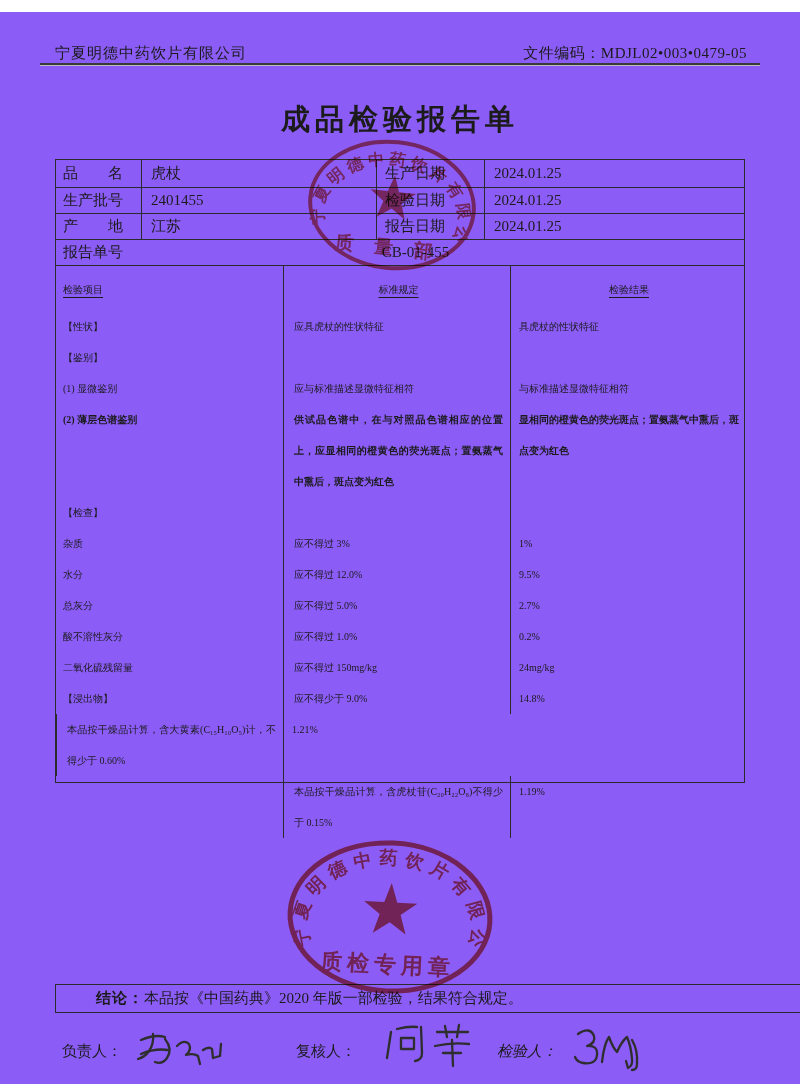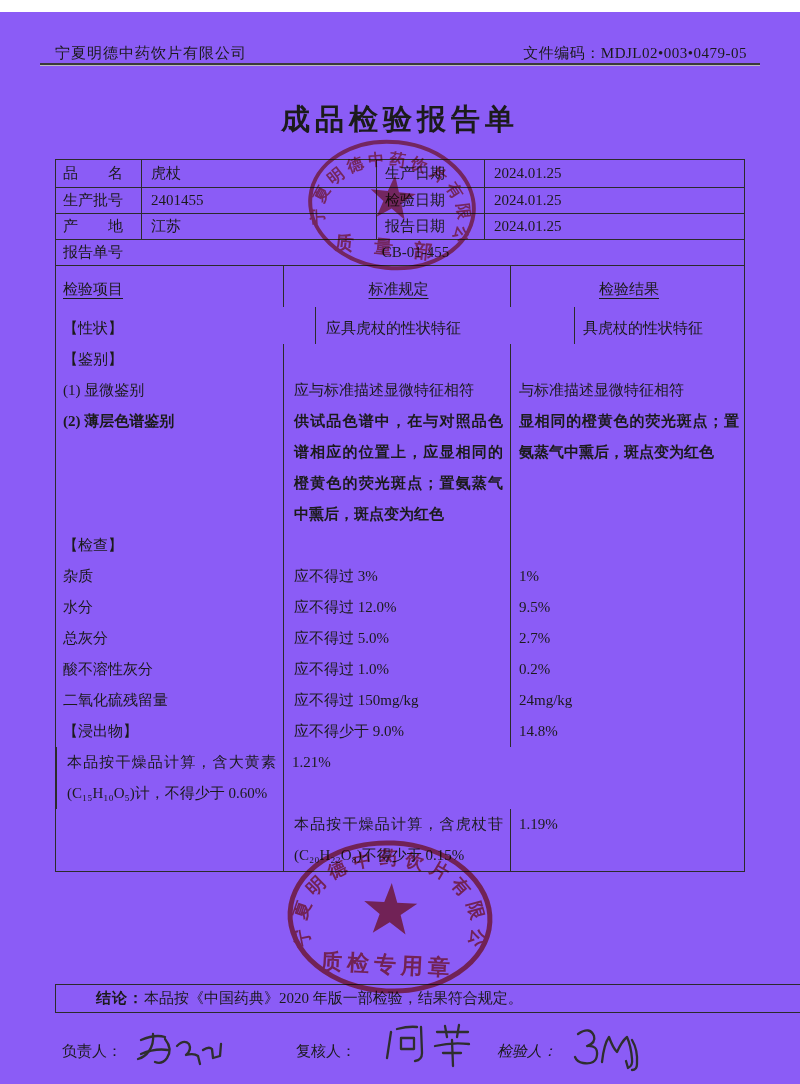--- a/index.html
+++ b/index.html
@@ -24,33 +24,33 @@
     border-bottom:1px solid #2b2b2b; align-items:center; }
   .irow.first { height:28px; }
   .irow > div { height:100%; display:flex; align-items:center; }
   .il { padding-left:7px; }
   .iv { padding-left:9px; border-left:1px solid #2b2b2b; }
   .il2 { padding-left:8px; border-left:1px solid #2b2b2b; }
   .irow-last { display:block; height:25px; border-bottom:none; line-height:25px; }
   .irow-last .rlabel { display:inline-block; padding-left:7px;text-align:center; }
   .irow-last .rno { display:inline-block; padding-left:255px; }
   
-  .mtable { position:absolute; left:55px; top:253px; width:690px; height:607px;
-    border:1px solid #2b2b2b; display:flex; flex-direction:column; font-size:15px; }
+  .mtable { position:absolute; left:55px; top:253px; width:690px; height:518px;
+    border:1px solid #2b2b2b; display:flex; flex-direction:column; font-size:10px; }
   .mrow { display:grid; grid-template-columns:227px 227px 1fr; }
   .mrow > div { line-height:31px; }
   .mc1 { padding-left:7px; }
   .mc2 { padding:0 7px 0 10px; border-left:1px solid #2b2b2b; }
   .mc3 { padding:0 5px 0 8px; border-left:1px solid #2b2b2b; }
   .just { text-align:justify; }
   .mhead { height:64px; }
   .mhead .mc1 { padding-top:8px; }
   .mhead .mc2, .mhead .mc3 { text-align:center; padding-top:8px; }
   .mhead span { text-decoration:underline; text-underline-offset:4px; }
-  .h42 { height:42px;gap:32px; } .h42 > div { padding-top:6px; }
+  .h42 { height:42px; } .h42 > div { padding-top:6px; }
   .h32 { height:32px; }
   .h124 { height:124px;font-weight:bold; }
   .h62 { height:62px; }
   .mfill { flex:1; display:grid; grid-template-columns:227px 227px 1fr; }
   .mfill > div { border-left:1px solid #2b2b2b; }
   .mfill > div:first-child { border-left:none; }
   
   .conclusion { position:absolute; left:55px; top:972px; width:756px; height:29px;
     border:1px solid #2b2b2b; font-size:15px; line-height:27px; padding-left:40px; }
   .conclusion b { letter-spacing:1px; }

